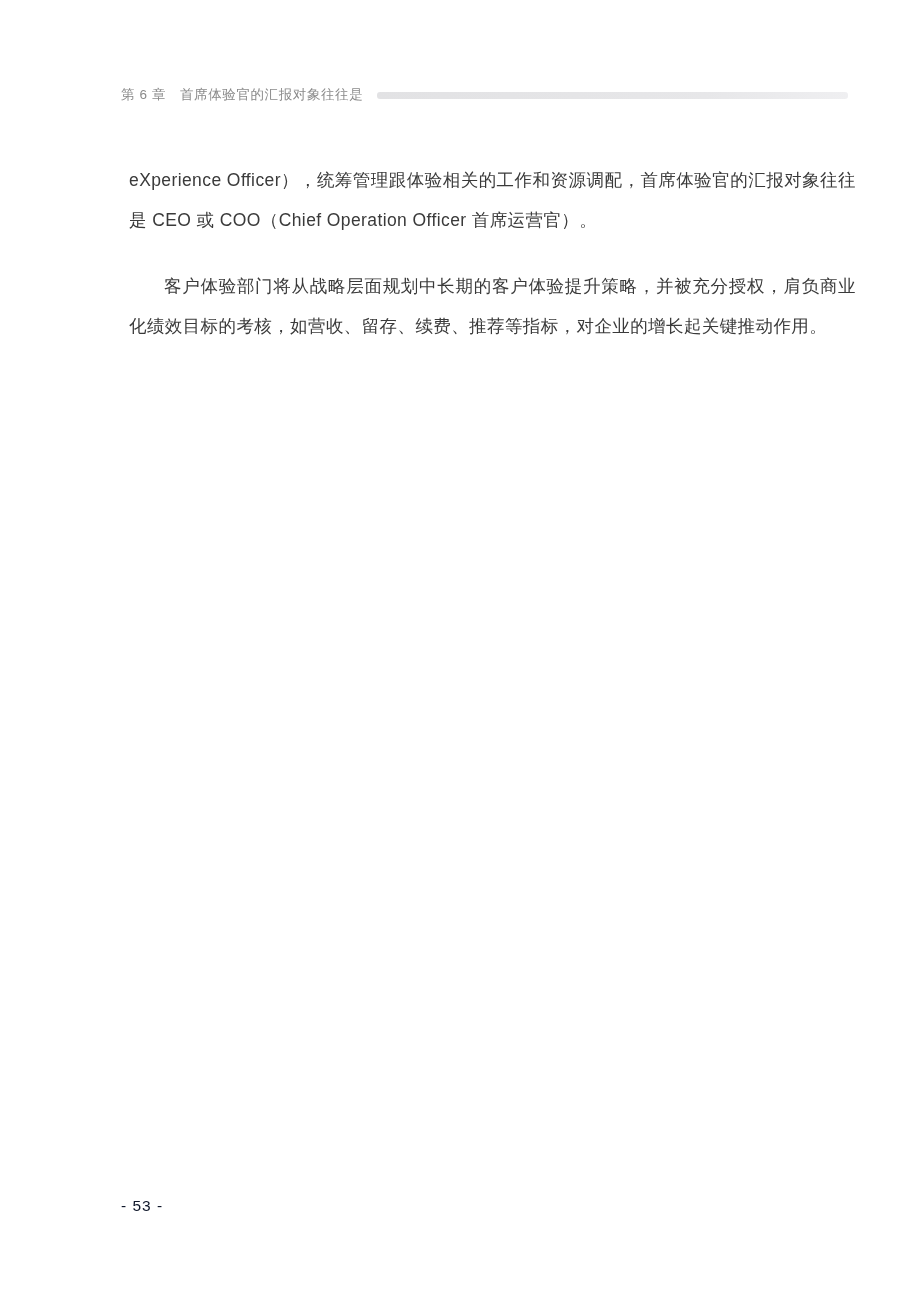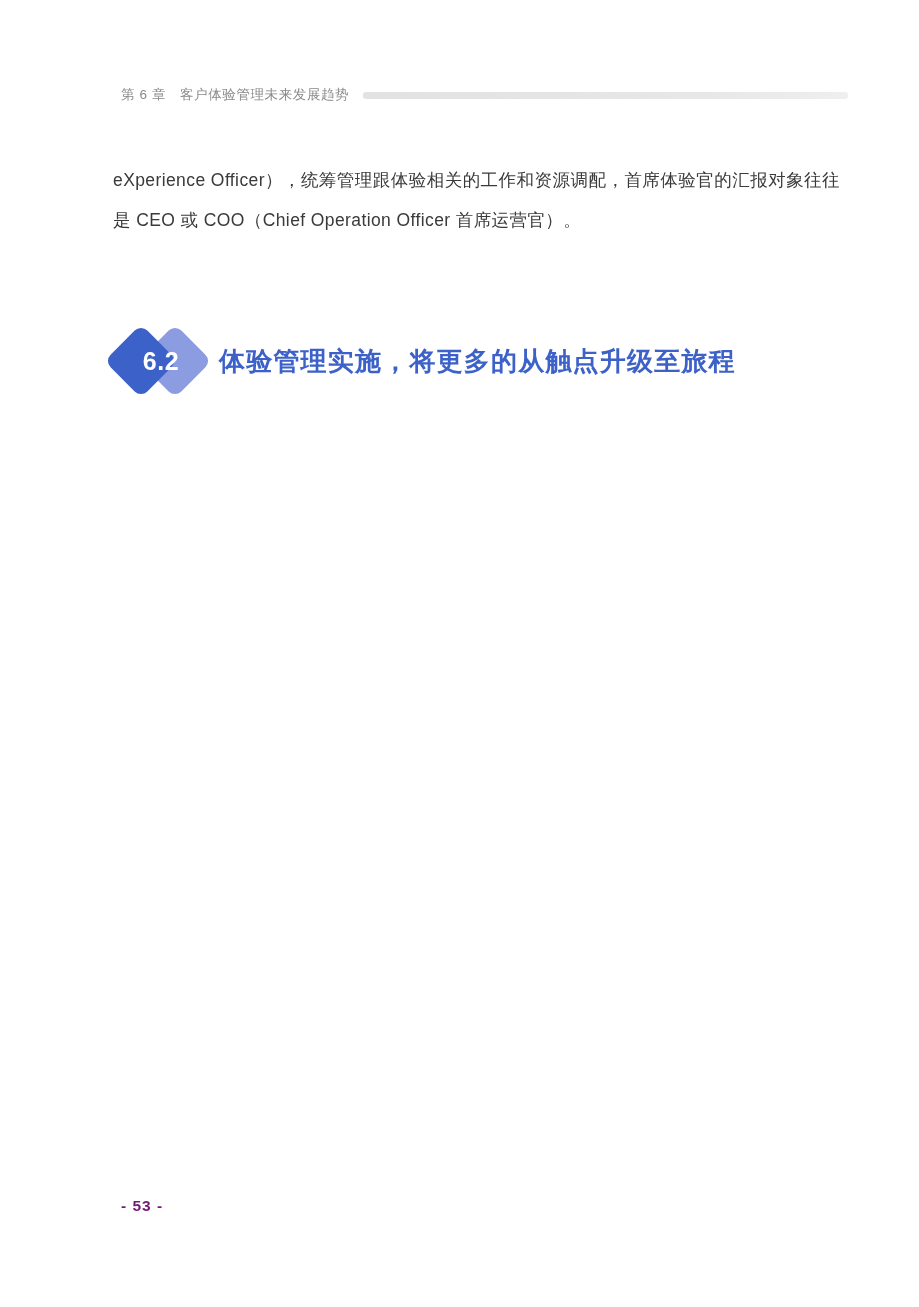--- a/index.html
+++ b/index.html
@@ -44,21 +44,21 @@
     flex: 1 1 auto;
     height: 7px;
     background: linear-gradient(to right, #e2e2e4 0%, #e7e7e9 70%, #efeff1 100%);
     border-radius: 3px;
   }
 
   
   .content {
     position: absolute;
     top: 160px;
-    left: 88px;
+    left: 104px;
     width: 727px;
   }
   p.para {
     margin: 0 0 26px 0;
     font-size: 17.5px;
     line-height: 40px;
     letter-spacing: 0.4px;
     color: #3a3a3a;
     text-align: justify;
     text-justify: inter-character;
@@ -129,49 +129,41 @@
     letter-spacing: 1.2px;
     white-space: nowrap;
   }
 
   
   .footer {
     position: absolute;
     left: 96px;
     bottom: 92px;
     font-size: 15.5px;
-    color: #701a75;
+    color: #0f172a;
     letter-spacing: 1px;
-    font-weight: bold;
   }
 </style>
 </head>
 <body>
 
 <div class="page">
 
   <div class="header">
     <span class="header-text">第 6 章</span>
-    <span class="header-text" style="margin-left:14px;">客户体验管理未来发展趋势</span>
+    <span class="header-text" style="margin-left:14px;">首席体验官的汇报对象往往是</span>
     <span class="header-rule"></span>
   </div>
 
   <div class="content">
 
     <p class="para">eXperience Officer），统筹管理跟体验相关的工作和资源调配，首席体验官的汇报对象往往是 CEO 或 COO（Chief Operation Officer 首席运营官）。</p>
 
+    <p class="para indent">客户体验部门将从战略层面规划中长期的客户体验提升策略，并被充分授权，肩负商业化绩效目标的考核，如营收、留存、续费、推荐等指标，对企业的增长起关键推动作用。</p>
 
 
-    <div class="section-heading">
-      <div class="section-badge">
-        <span class="shape-back"></span>
-        <span class="shape-front"></span>
-        <span class="badge-num">6.2</span>
-      </div>
-      <div class="section-title">体验管理实施，将更多的从触点升级至旅程</div>
-    </div>
 
 
   </div>
 
   <div class="footer">- 53 -</div>
 
 </div>
 
 </body></html>

